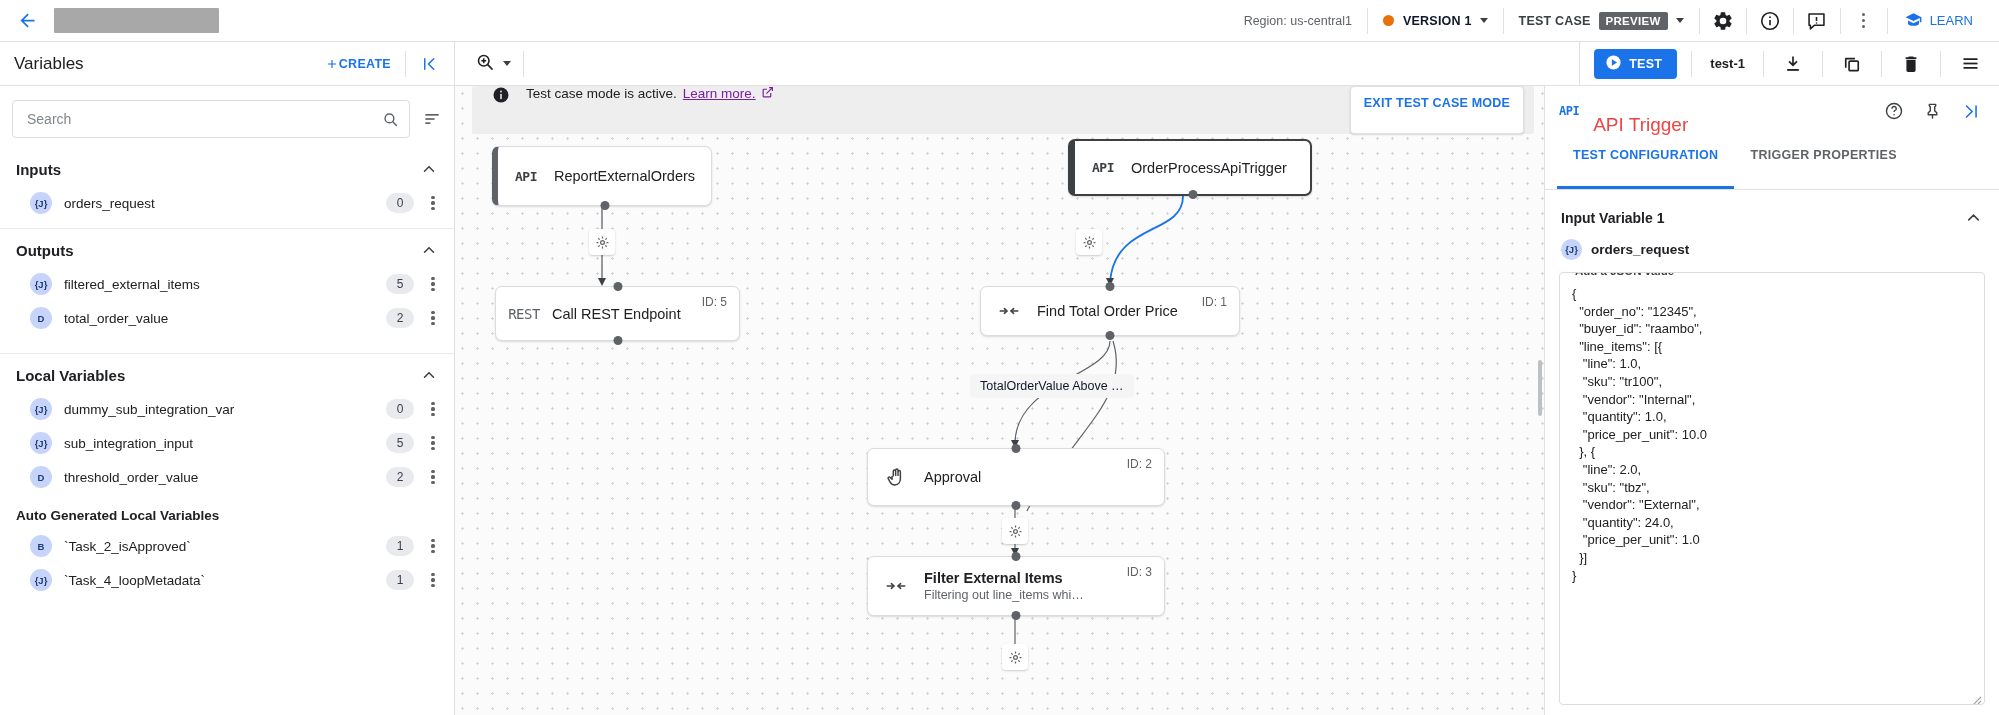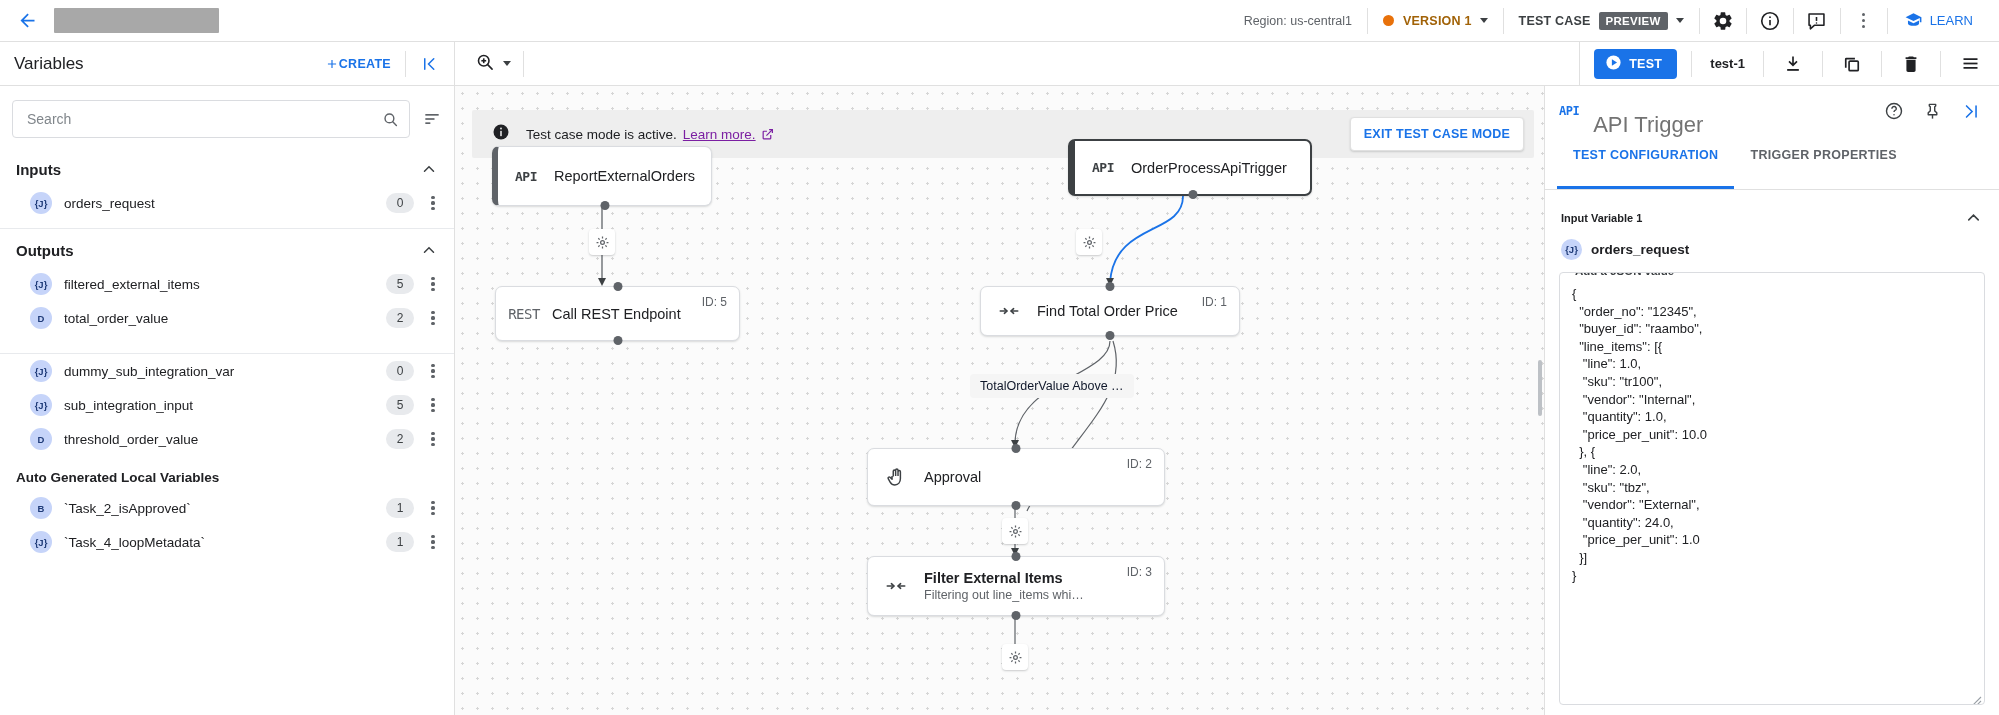--- a/index.html
+++ b/index.html
@@ -31,21 +31,21 @@
   .topbar-spacer { flex: 1 1 auto; }
   .tb-item {
     display: flex; align-items: center; height: 42px; padding: 0 15px;
     font-size: 12.5px; color: #3c4043; white-space: nowrap; cursor: pointer;
   }
   .tb-sep { width: 1px; height: 26px; background: #e0e0e0; flex: 0 0 auto; }
   .region-text { color: #5f6368; font-size: 12.5px; }
   .version-dot {
     width: 11px; height: 11px; border-radius: 50%; background: #e8710a; margin-right: 9px; flex:0 0 auto;
   }
-  .version-label { font-weight: bold; font-size: 12.5px; letter-spacing: .2px; color: #a16207; }
+  .version-label { font-weight: bold; font-size: 12.5px; letter-spacing: .2px; color: #0f172a; }
   .caret {
     width: 0; height: 0; border-left: 4.5px solid transparent; border-right: 4.5px solid transparent;
     border-top: 5px solid #3c4043; margin-left: 8px;
   }
   .testcase-label { font-weight: bold; font-size: 12.5px; letter-spacing:.2px; margin-right: 8px; }
   .preview-chip {
     background: #5f6368; color: #fff; font-size: 11.5px; font-weight: bold;
     padding: 3px 7px; border-radius: 2px; letter-spacing: .3px;
   }
   .icon-btn {
@@ -142,22 +142,22 @@
   .divider { height: 1px; background: #e8eaed; margin: 8px 0 0 0; }
 
   
   .canvas {
     flex: 1 1 auto; position: relative; min-width: 0; overflow: hidden;
     background-color: #fbfbfb;
     background-image: radial-gradient(#d6d6d6 1px, transparent 1.1px);
     background-size: 15px 15px;
   }
   .banner {
-    position: absolute; left: 17px; top: 24px; right: 10px; height: 48px;
-    background: #eeeeee; display: flex; align-items: center; padding: 0 10px 0 20px;
+    position: absolute; left: 17px; top: 0; right: 10px; height: 48px;
+    background: #eeeeee; display: flex; padding: 0 10px 0 20px;
     border-radius: 2px;
   }
   .banner-txt { font-size: 13.5px; color: #202124; margin-left: 16px; }
   .banner-link { color: #7b1fa2; text-decoration: underline; cursor: pointer; }
   .banner-spacer { flex: 1 1 auto; }
   .exit-btn {
     background: #fff; border: 1px solid #e0e0e0; border-radius: 4px;
     color: #1a73e8; font-size: 12.5px; font-weight: bold; letter-spacing: .2px;
     padding: 9px 13px; cursor: pointer; box-shadow: 0 1px 2px rgba(60,64,67,.2);
   }
@@ -196,32 +196,32 @@
   }
   svg.edges { position: absolute; left: 0; top: 0; width: 100%; height: 100%; pointer-events: none; }
 
   
   .right {
     width: 455px; flex: 0 0 455px; border-left: 1px solid #e0e0e0; background: #fff;
     display: flex; flex-direction: column; min-height: 0;
   }
   .rp-head { display: flex; align-items: center; height: 50px; padding: 0 10px 0 14px; }
   .rp-api { color: #1a73e8; font-family: "DejaVu Sans Mono", monospace; font-weight: bold; font-size: 12px; letter-spacing:-0.5px; margin-right: 14px;}
-  .rp-title { font-size: 22px; color: #737373; flex: 1 1 auto; margin-top: 28px; }
+  .rp-title { font-size: 19px; color: #ef4444; flex: 1 1 auto; margin-top: 28px; }
   .rp-icon { width: 38px; height: 40px; display:flex; align-items:center; justify-content:center; cursor: pointer; color:#3c4043;}
   .rp-icon.blue { color: #1a73e8; }
   .rp-tabs { display: flex; border-bottom: 1px solid #e0e0e0; padding: 0 12px; }
   .rp-tab {
     padding: 12px 16px 24px 16px; font-size: 12.5px; font-weight: bold; letter-spacing: .3px;
     color: #5f6368; cursor: pointer; border-bottom: 3px solid transparent;
   }
   .rp-tab.active { color: #1a73e8; border-bottom-color: #1a73e8; }
   .rp-sechead {
     display: flex; align-items: center; padding: 18px 16px 10px 16px;
-    font-size: 11px; font-weight: bold; color: #202124;
+    font-size: 14px; font-weight: bold; color: #202124;
   }
   .rp-sechead .sp { flex: 1 1 auto; }
   .rp-var { display: flex; align-items: center; padding: 2px 16px 6px 16px; }
   .rp-var .vchip { width: 21px; height: 21px; margin-right: 9px; }
   .rp-var .nm { font-size: 13.5px; font-weight: bold; color: #202124; }
   .json-field {
     position: relative; margin: 6px 14px 0 14px; border: 1px solid #dadce0; border-radius: 4px;
     flex: 1 1 auto; min-height: 0; overflow: hidden; background: #fff;
   }
   .json-legend {
@@ -461,20 +461,29 @@
           <span class="kebab">
               <i></i>
               <i></i>
               <i></i>
             </span>
         </div>
         <div class="divider" style="margin-top:18px"></div>
       </div>
 
       <div class="sect">
+        <div class="sect-head">
+          <span>Local Variables</span>
+          <span class="sp"></span>
+          <span class="chev">
+            <svg width="18" height="18" viewBox="0 0 24 24" fill="none" stroke="currentColor" stroke-width="2" stroke-linecap="round">
+                <polyline points="6,15 12,9 18,15"></polyline>
+              </svg>
+          </span>
+        </div>
         <div class="var-row">
           <span class="vchip">{J}</span>
           <span class="vname">dummy_sub_integration_var</span>
           <span class="vbadge">0</span>
           <span class="kebab">
               <i></i>
               <i></i>
               <i></i>
             </span>
         </div>

